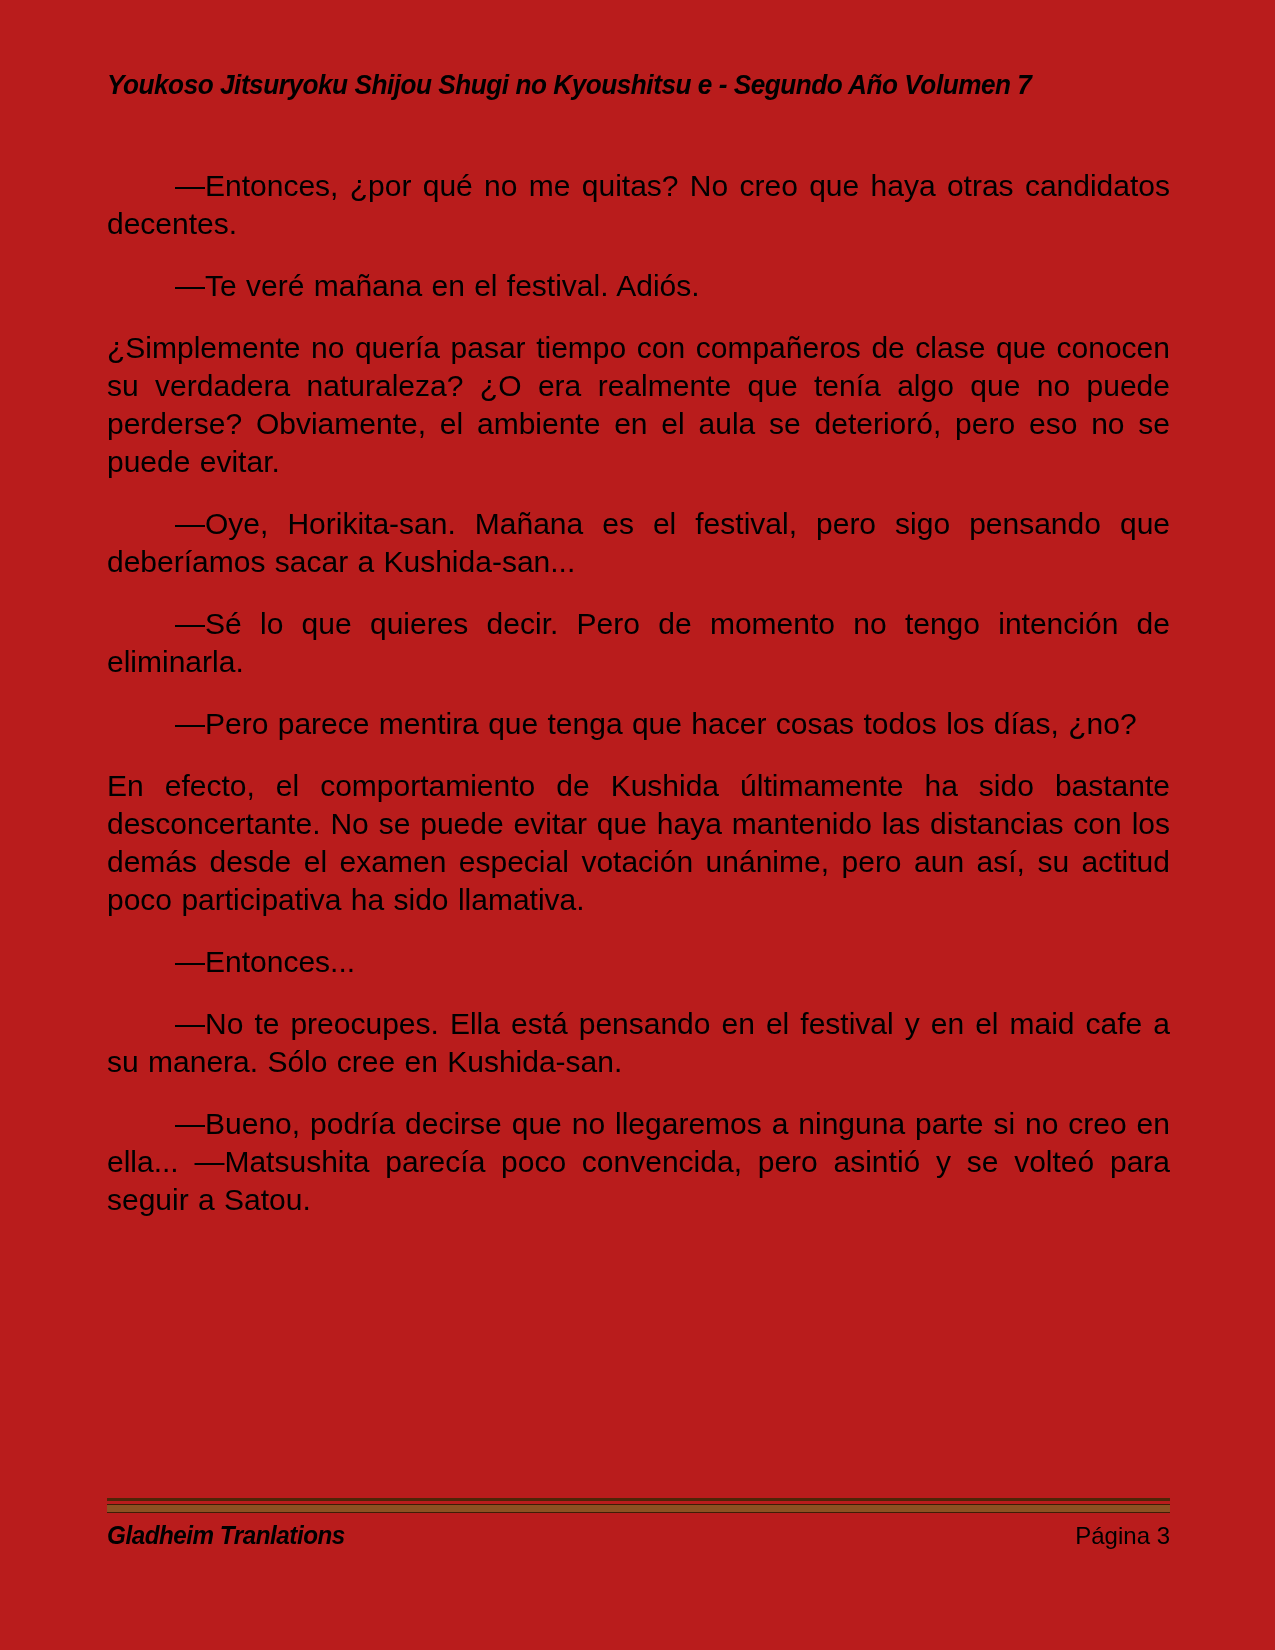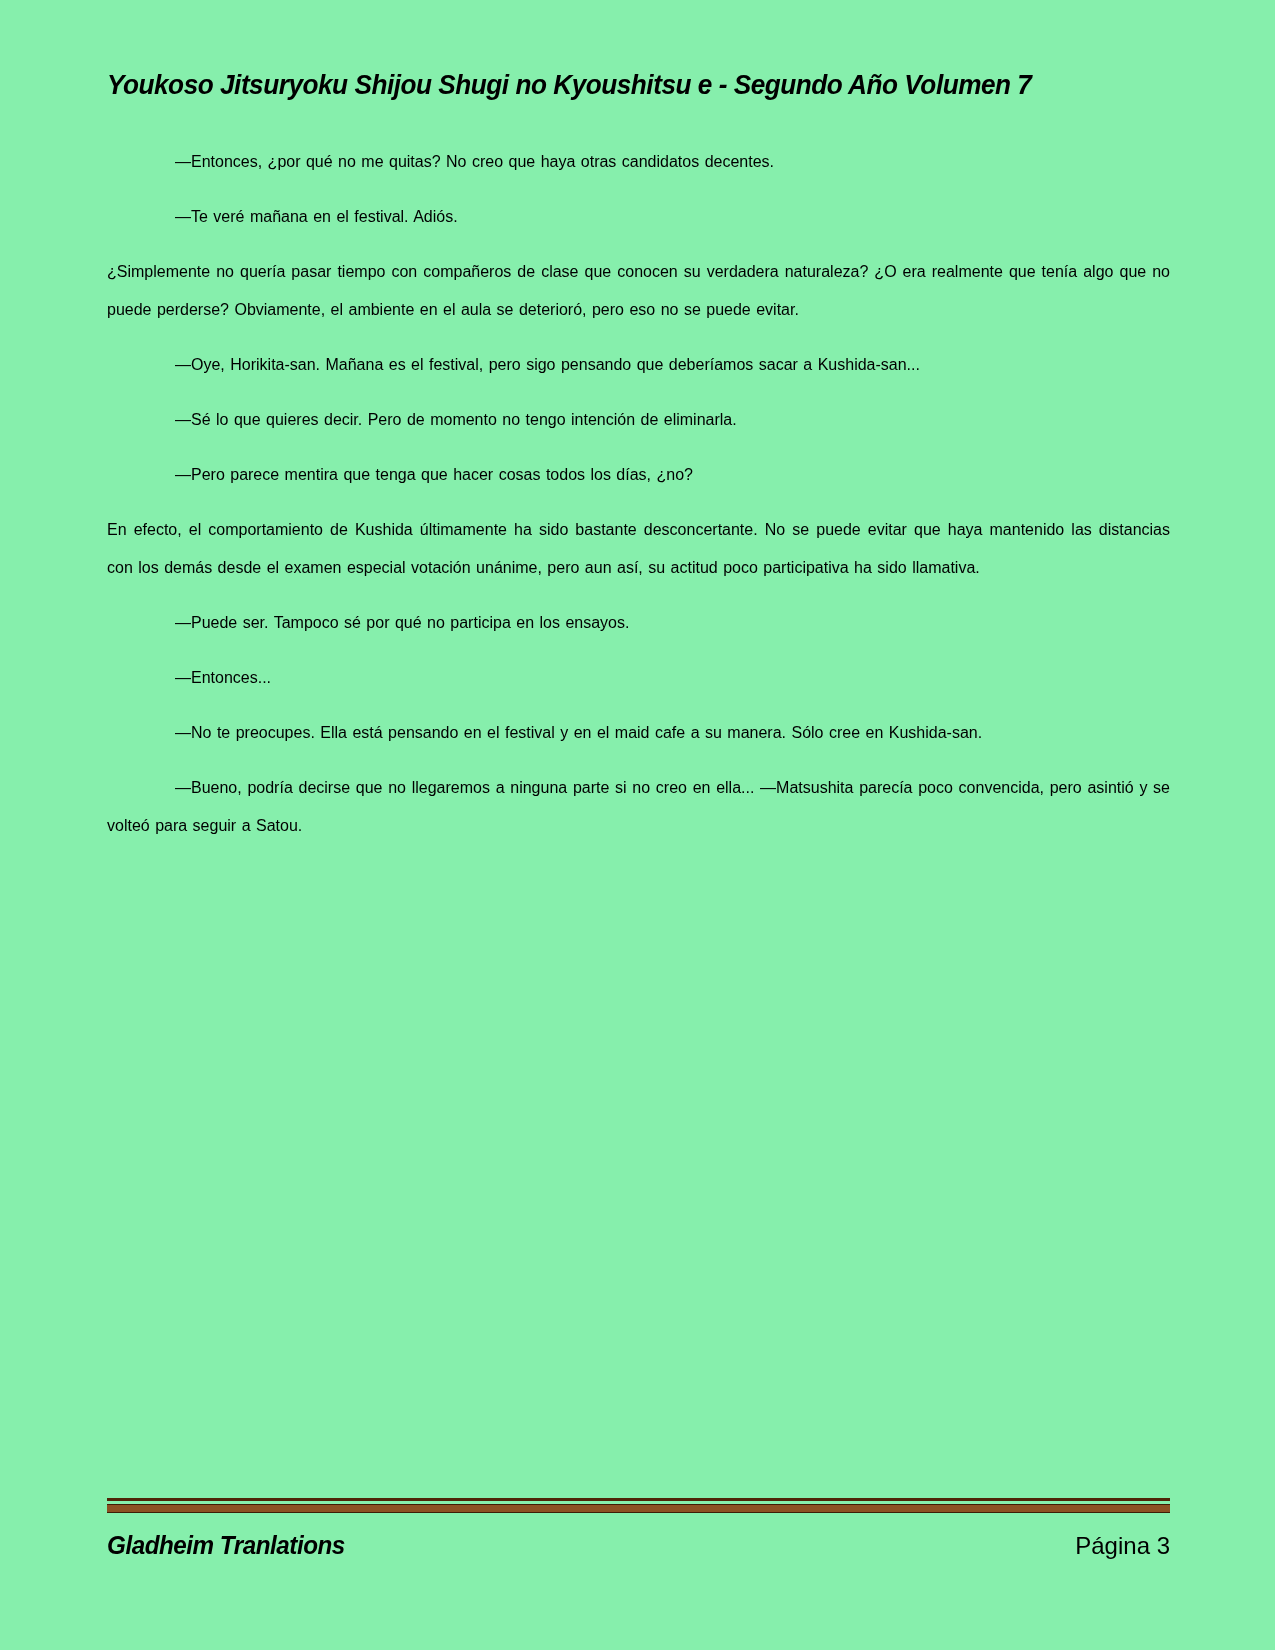--- a/index.html
+++ b/index.html
@@ -6,21 +6,21 @@
 
   html, body {
     background: #ffffff;
     font-family: "Liberation Sans", sans-serif;
   }
 
   .page {
     position: relative;
     width: 1275px;
     height: 1650px;
-    background: #86efac;
+    background: #b91c1c;
     color: #000000;
     overflow: hidden;
   }
 
   
   .doc-header {
     position: absolute;
     top: 70px;
     left: 107px;
     right: 105px;
@@ -38,26 +38,27 @@
   }
 
   
   .doc-body {
     position: absolute;
     top: 143px;
     left: 107px;
     right: 105px;
   }
   .doc-body p {
-    font-size: 16px;
+    font-size: 30px;
     line-height: 38px;
     text-align: justify;
     margin-bottom: 17px;
     color: #000000;
     word-spacing: 1px;
+    margin-top: 24px;
   }
   .doc-body p.indent {
     text-indent: 68px;
   }
 
   
   .doc-footer {
     position: absolute;
     left: 107px;
     right: 105px;
@@ -71,21 +72,21 @@
     height: 3px;
     background: transparent;
   }
   .footer-rule .rule-thick {
     height: 9px;
     background: #8c5122;
     border-top: 1px solid #3f1d06;
     border-bottom: 1px solid #3f1d06;
   }
   .footer-row {
-    margin-top: 18px;
+    margin-top: 8px;
     display: flex;
     justify-content: space-between;
     align-items: baseline;
   }
   .footer-translator {
     font-family: "Liberation Sans", sans-serif;
     font-style: italic;
     font-weight: bold;
     font-size: 25px;
     letter-spacing: -0.5px;
@@ -120,21 +121,20 @@
 
       <p class="indent">—Oye, Horikita-san. Mañana es el festival, pero sigo pensando que deberíamos sacar a Kushida-san...</p>
 
 
       <p class="indent">—Sé lo que quieres decir. Pero de momento no tengo intención de eliminarla.</p>
 
       <p class="indent">—Pero parece mentira que tenga que hacer cosas todos los días, ¿no?</p>
 
       <p>En efecto, el comportamiento de Kushida últimamente ha sido bastante desconcertante. No se puede evitar que haya mantenido las distancias con los demás desde el examen especial votación unánime, pero aun así, su actitud poco participativa ha sido llamativa.</p>
 
-      <p class="indent">—Puede ser. Tampoco sé por qué no participa en los ensayos.</p>
 
       <p class="indent">—Entonces...</p>
 
       <p class="indent">—No te preocupes. Ella está pensando en el festival y en el maid cafe a su manera. Sólo cree en Kushida-san.</p>
 
       <p class="indent">—Bueno, podría decirse que no llegaremos a ninguna parte si no creo en ella... —Matsushita parecía poco convencida, pero asintió y se volteó para seguir a Satou.</p>
     </div>
 
   <div class="doc-footer">
     <div class="footer-rule">

